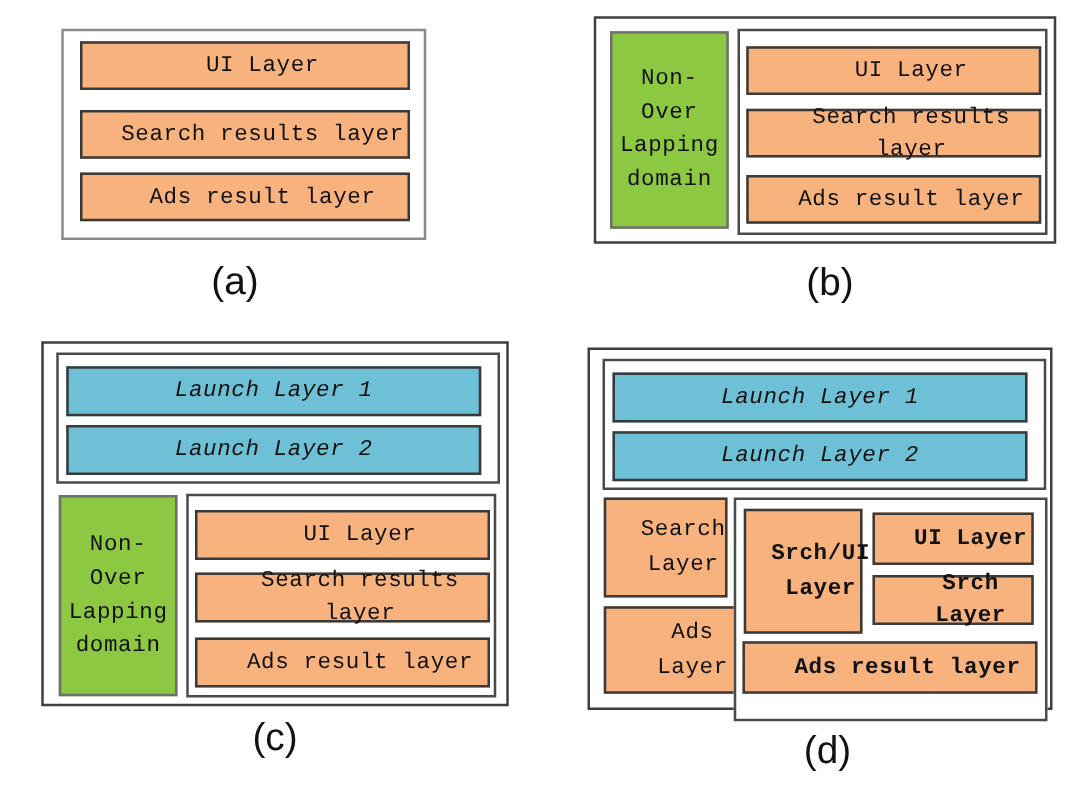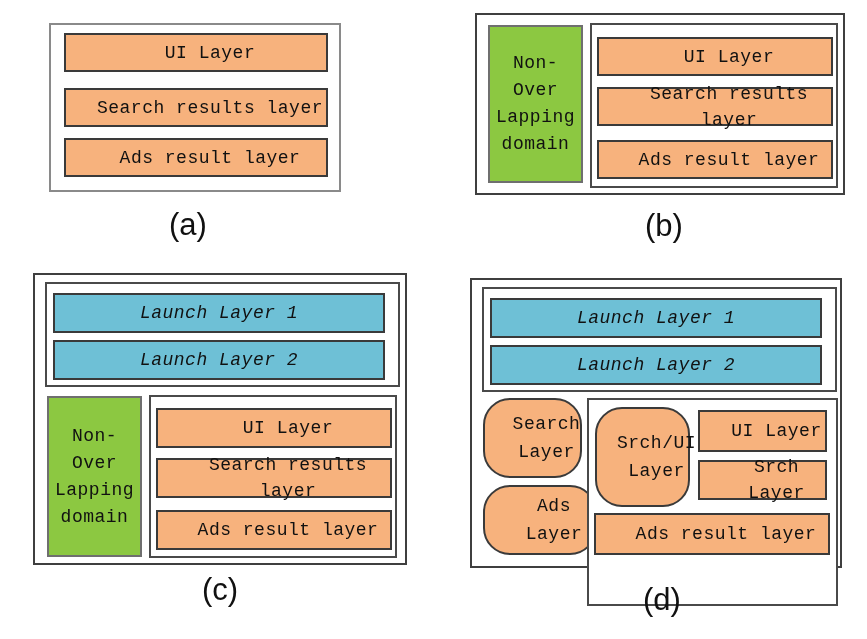--- a/index.html
+++ b/index.html
@@ -17,21 +17,21 @@
     font-size:18px;letter-spacing:.5px;text-align:center;line-height:26px;
   }
   .orange{background:var(--orange,#f7b27d);padding-left:28px;}
   .blue{background:var(--blue,#6ec0d6);border-color:#3a3a3a;font-style:italic;}
   .green{
     position:absolute;box-sizing:border-box;background:var(--green,#8cc841);
     border:2px solid #6f6f6f;display:flex;flex-direction:column;
     align-items:center;justify-content:center;
     font-size:18px;letter-spacing:.5px;line-height:27px;text-align:center;font-family:Liberation Mono, monospace;
   }
-  .multiline{flex-direction:column;line-height:28px;border-radius:27px;}
+  .multiline{flex-direction:column;line-height:28px;}
   .fig-label{
     position:absolute;font-family:"Liberation Sans",sans-serif;
     font-size:31px;color:#111;text-align:center;width:80px;
   }
 </style>
 </head>
 <body>
 
 <div class="canvas">
 
@@ -82,21 +82,21 @@
       <div class="layer blue" style="left:6px;top:56px;width:332px;height:40px;">Launch Layer 2</div>
     </div>
     <div class="layer orange multiline" style="left:11px;top:118px;width:99px;height:80px;">
       <span>Search</span>
       <span>Layer</span>
     </div>
     <div class="layer orange multiline" style="left:11px;top:205px;width:114px;height:70px;">
       <span>Ads</span>
       <span>Layer</span>
     </div>
-    <div class="inner-box" style="left:115px;top:118px;width:251px;height:208px;">
+    <div class="inner-box" style="left:115px;top:118px;width:251px;height:179px;font-weight:bold;">
       <div class="layer orange multiline" style="left:6px;top:7px;width:95px;height:100px;">
         <span>Srch/UI</span>
         <span>Layer</span>
       </div>
       <div class="layer orange" style="left:109px;top:10px;width:129px;height:42px;">UI Layer</div>
       <div class="layer orange" style="left:109px;top:60px;width:129px;height:40px;">Srch Layer</div>
       <div class="layer orange" style="left:5px;top:113px;width:236px;height:42px;">Ads result layer</div>
     </div>
   </div>
   <div class="fig-label" style="left:622px;top:582px;">(d)</div>

